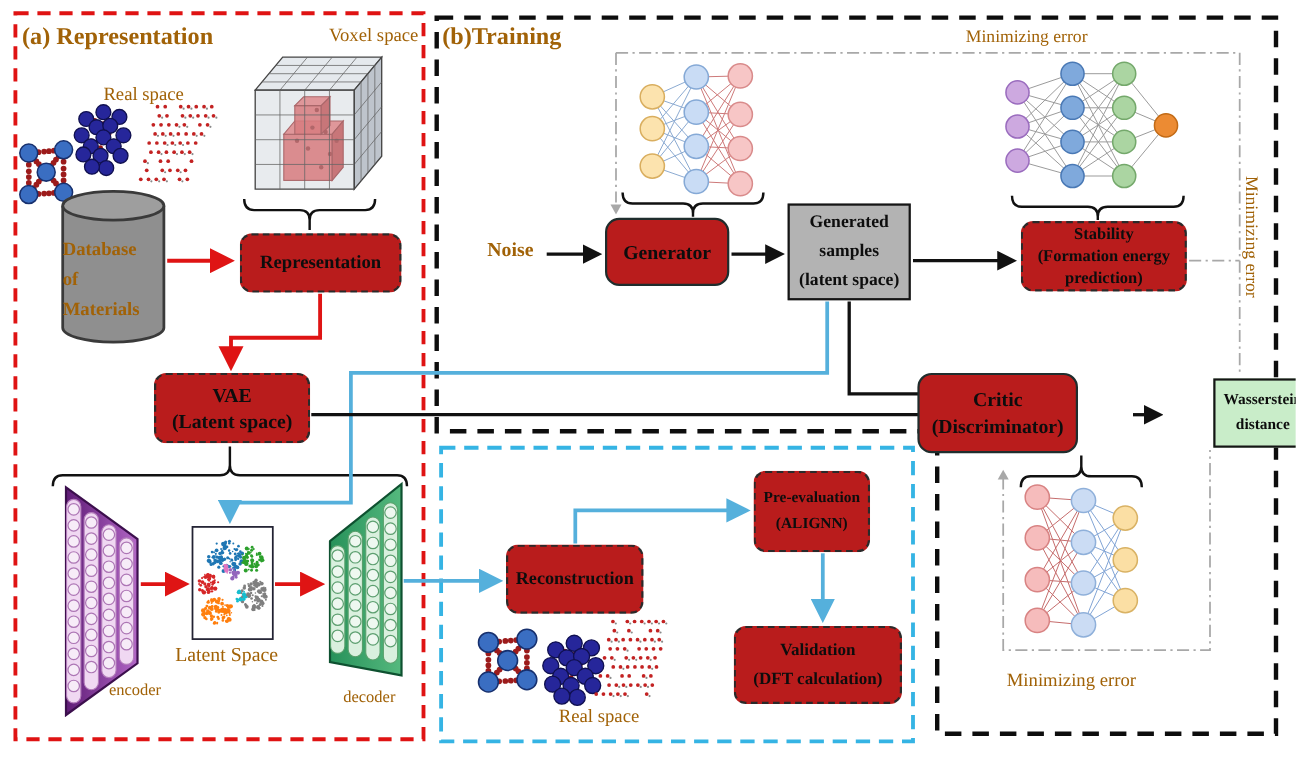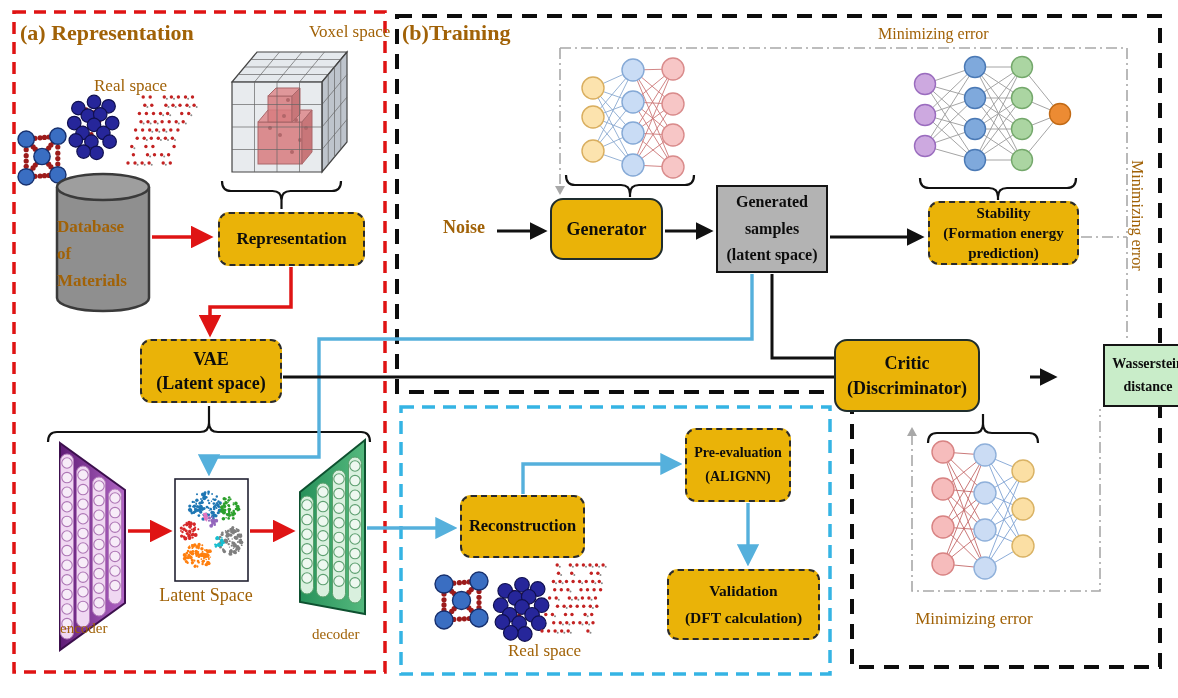--- a/index.html
+++ b/index.html
@@ -2,21 +2,21 @@
 <html><head>
 <meta charset="utf-8">
 <style>
   html,body{margin:0;padding:0;background:#ffffff;}
   #canvas{position:relative;width:1178px;height:698px;background:#fff;overflow:hidden;
           font-family:"Liberation Serif",serif;}
   #shapes{position:absolute;left:0;top:0;width:1178px;height:698px;}
   .lbl{position:absolute;color:#a16207;white-space:nowrap;}
   .bold{font-weight:700;}
   .box{position:absolute;display:flex;flex-direction:column;align-items:center;justify-content:center;
-       text-align:center;font-weight:700;color:#0d0d0d;background:#eab308;box-sizing:border-box;line-height:1.35;}
+       text-align:center;font-weight:700;color:#0d0d0d;background:#b91c1c;box-sizing:border-box;line-height:1.35;}
   .dashedbox{border:2.2px dashed #2a2a2a;border-radius:11px;}
   .solidbox{border:2.6px solid #1f2d2d;border-radius:13px;}
   .plainbox{border:2.5px solid #151515;border-radius:0;}
   .vtext{writing-mode:vertical-rl;}
 </style>
 </head>
 <body>
 
 <div id="canvas">
 
@@ -1052,39 +1052,39 @@
     <path d="M665,231 H710" marker-end="url(#mK)"></path>
     <path d="M830,237 H921" marker-end="url(#mK)"></path>
     <path d="M772,274 V358 H877" marker-end="url(#mK)"></path>
     <path d="M283,377 H877" marker-end="url(#mK)"></path>
     <path d="M1030,377 H1054" marker-end="url(#mK)"></path>
   </g>
 </svg>
 
 <div class="lbl bold" style="left:20px;top:20px;font-size:22px;">(a) Representation</div>
 <div class="lbl" style="left:94px;top:76px;font-size:17px;">Real space</div>
-<div class="lbl" style="left:309px;top:22px;font-size:17px;">Voxel space</div>
+<div class="lbl" style="left:299px;top:22px;font-size:17px;">Voxel space</div>
 
 <div class="lbl bold" style="left:57px;top:213px;width:92px;font-size:17px;line-height:27px;">
   <div>Database</div>
   <div>of</div>
   <div>Materials</div>
 </div>
 
 <div class="box dashedbox" style="left:218px;top:212px;width:147px;height:54px;font-size:17px;">
   <span>Representation</span>
 </div>
 
 <div class="box dashedbox" style="left:140px;top:339px;width:142px;height:64px;font-size:18px;">
   <span>VAE</span>
   <span>(Latent space)</span>
 </div>
 
 <div class="lbl" style="left:148px;top:585px;width:116px;text-align:center;font-size:18px;">Latent Space</div>
-<div class="lbl" style="left:60px;top:620px;font-size:15px;">encoder</div>
+<div class="lbl" style="left:60px;top:620px;font-size:15px;padding-left:39px;">encoder</div>
 <div class="lbl" style="left:312px;top:626px;font-size:15px;">decoder</div>
 
 <div class="lbl bold" style="left:402px;top:20px;font-size:22px;">(b)Training</div>
 <div class="lbl bold" style="left:443px;top:217px;font-size:18px;">Noise</div>
 
 <div class="box solidbox" style="left:550px;top:198px;width:113px;height:62px;font-size:18px;">
   <span>Generator</span>
 </div>
 
 <div class="box plainbox" style="left:716px;top:185px;width:112px;height:88px;background:#b3b3b3;font-size:16px;line-height:1.65;">

